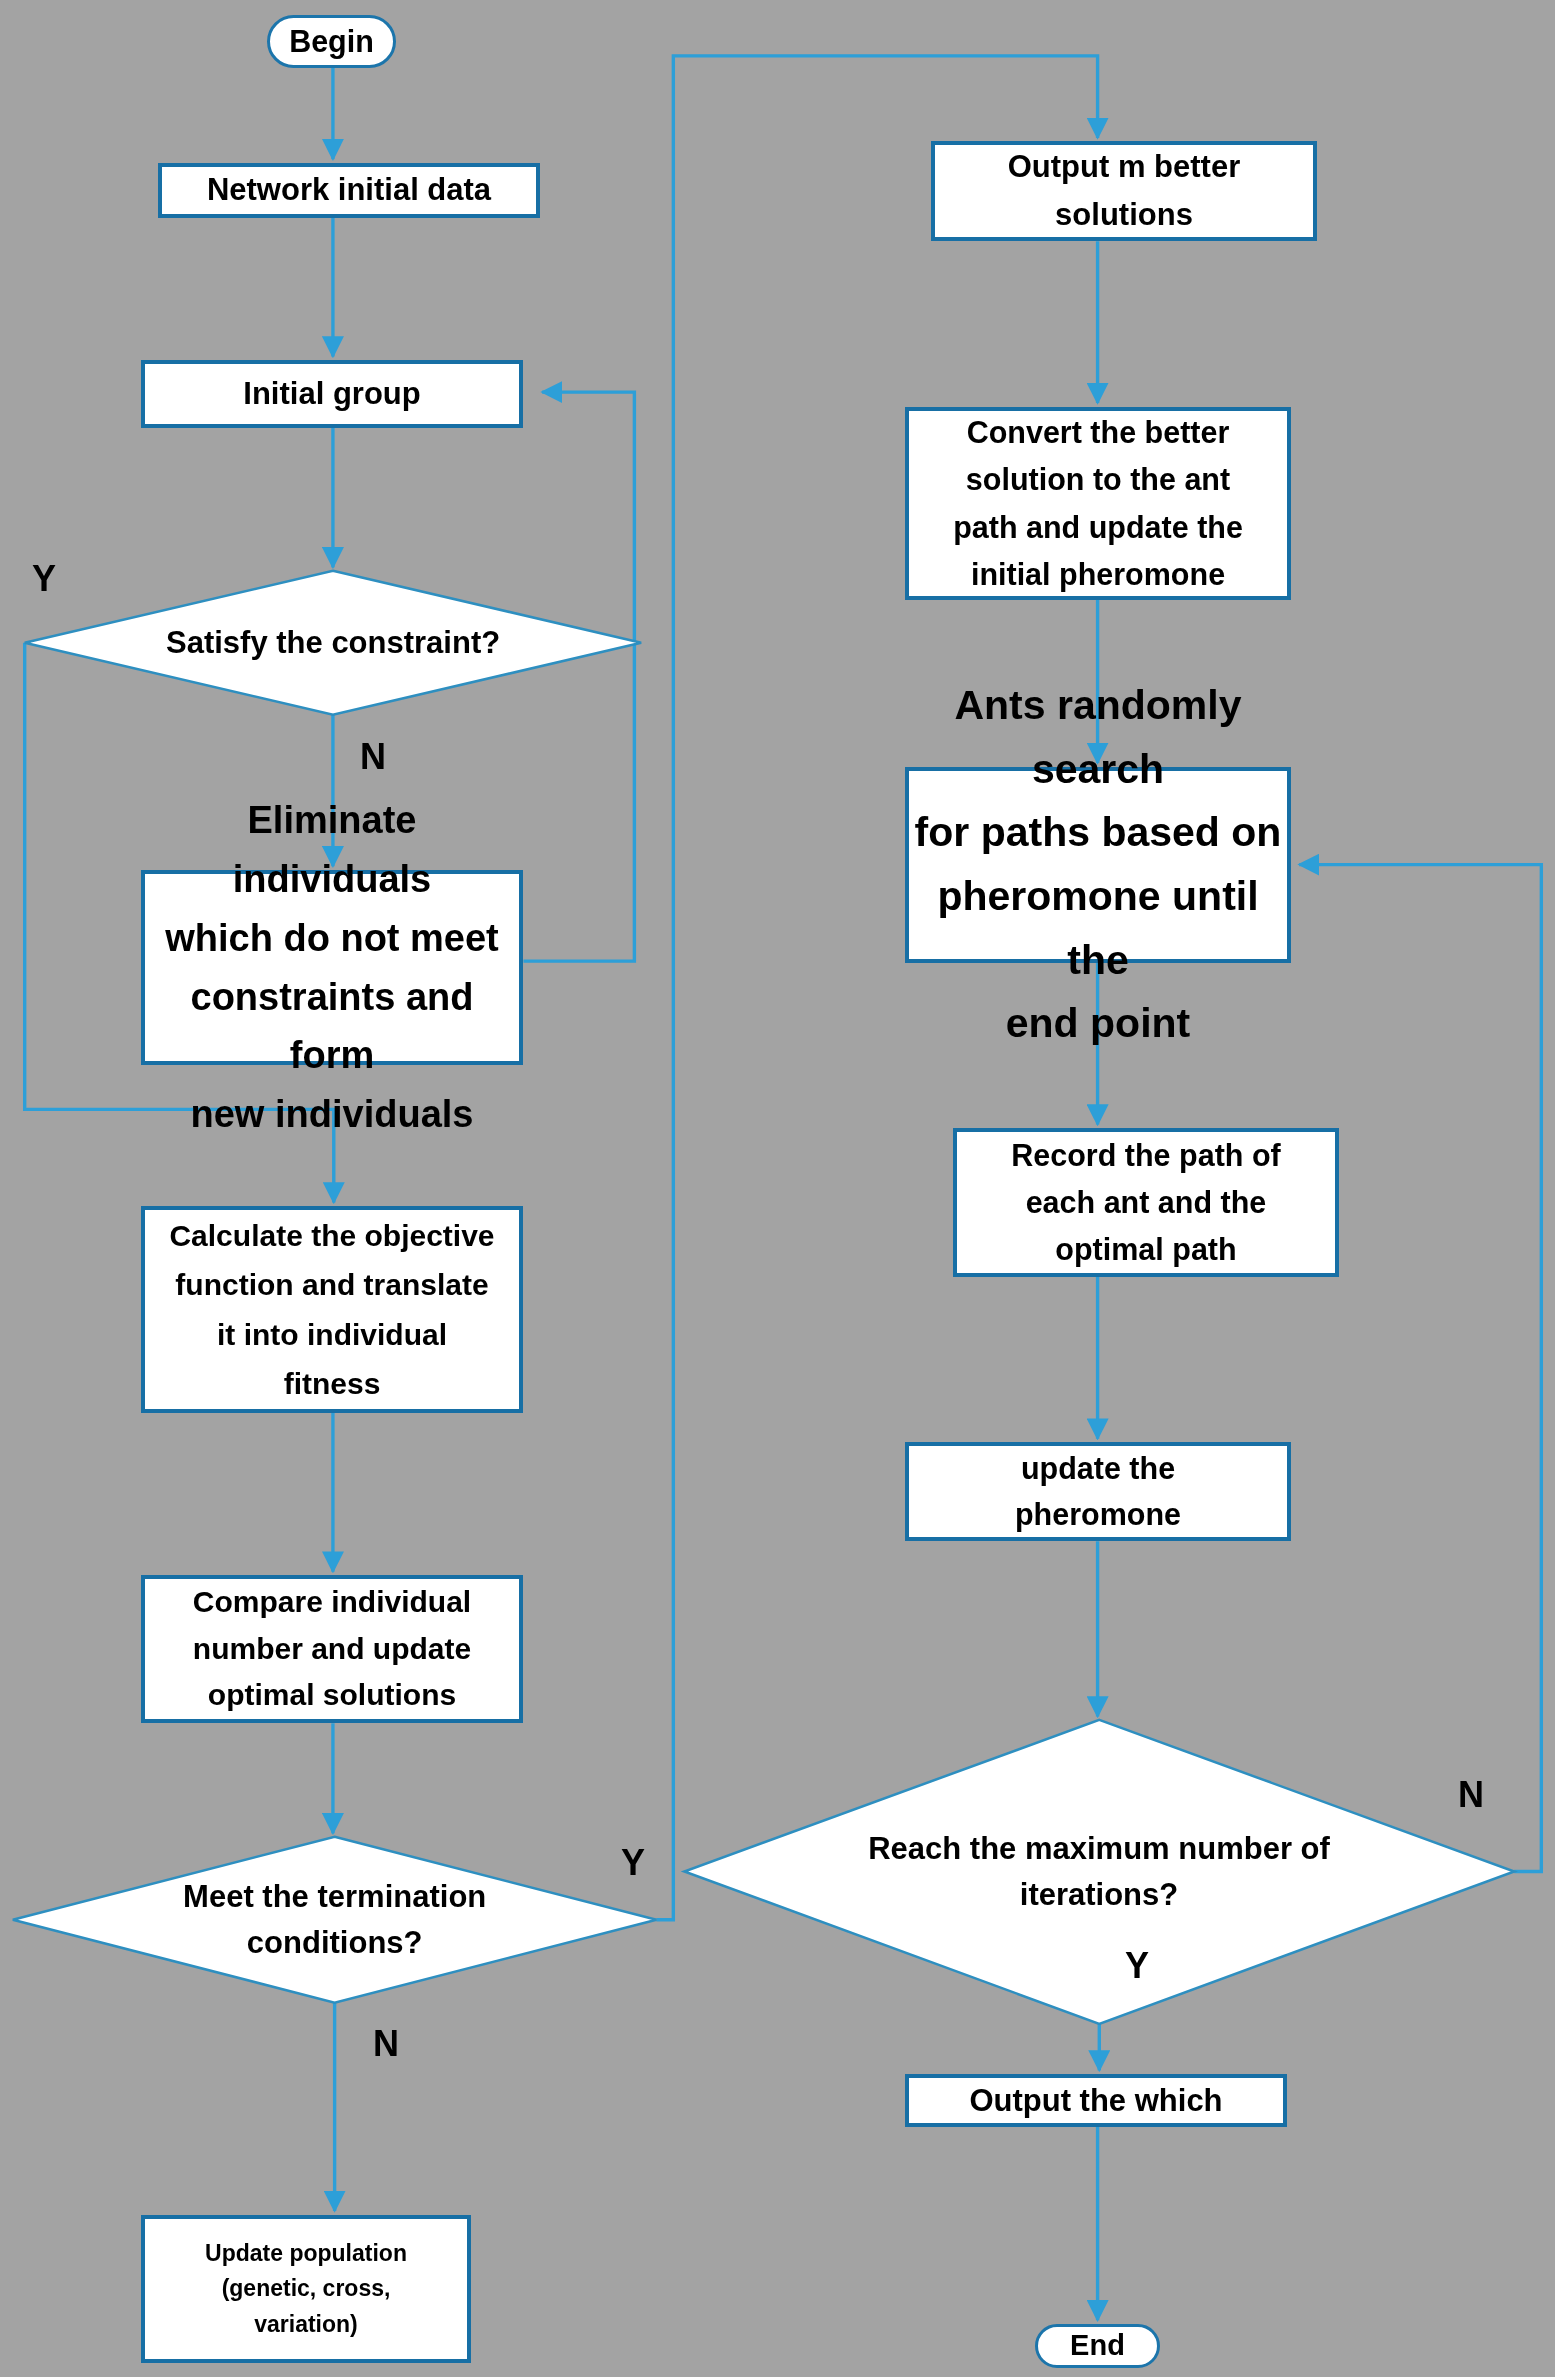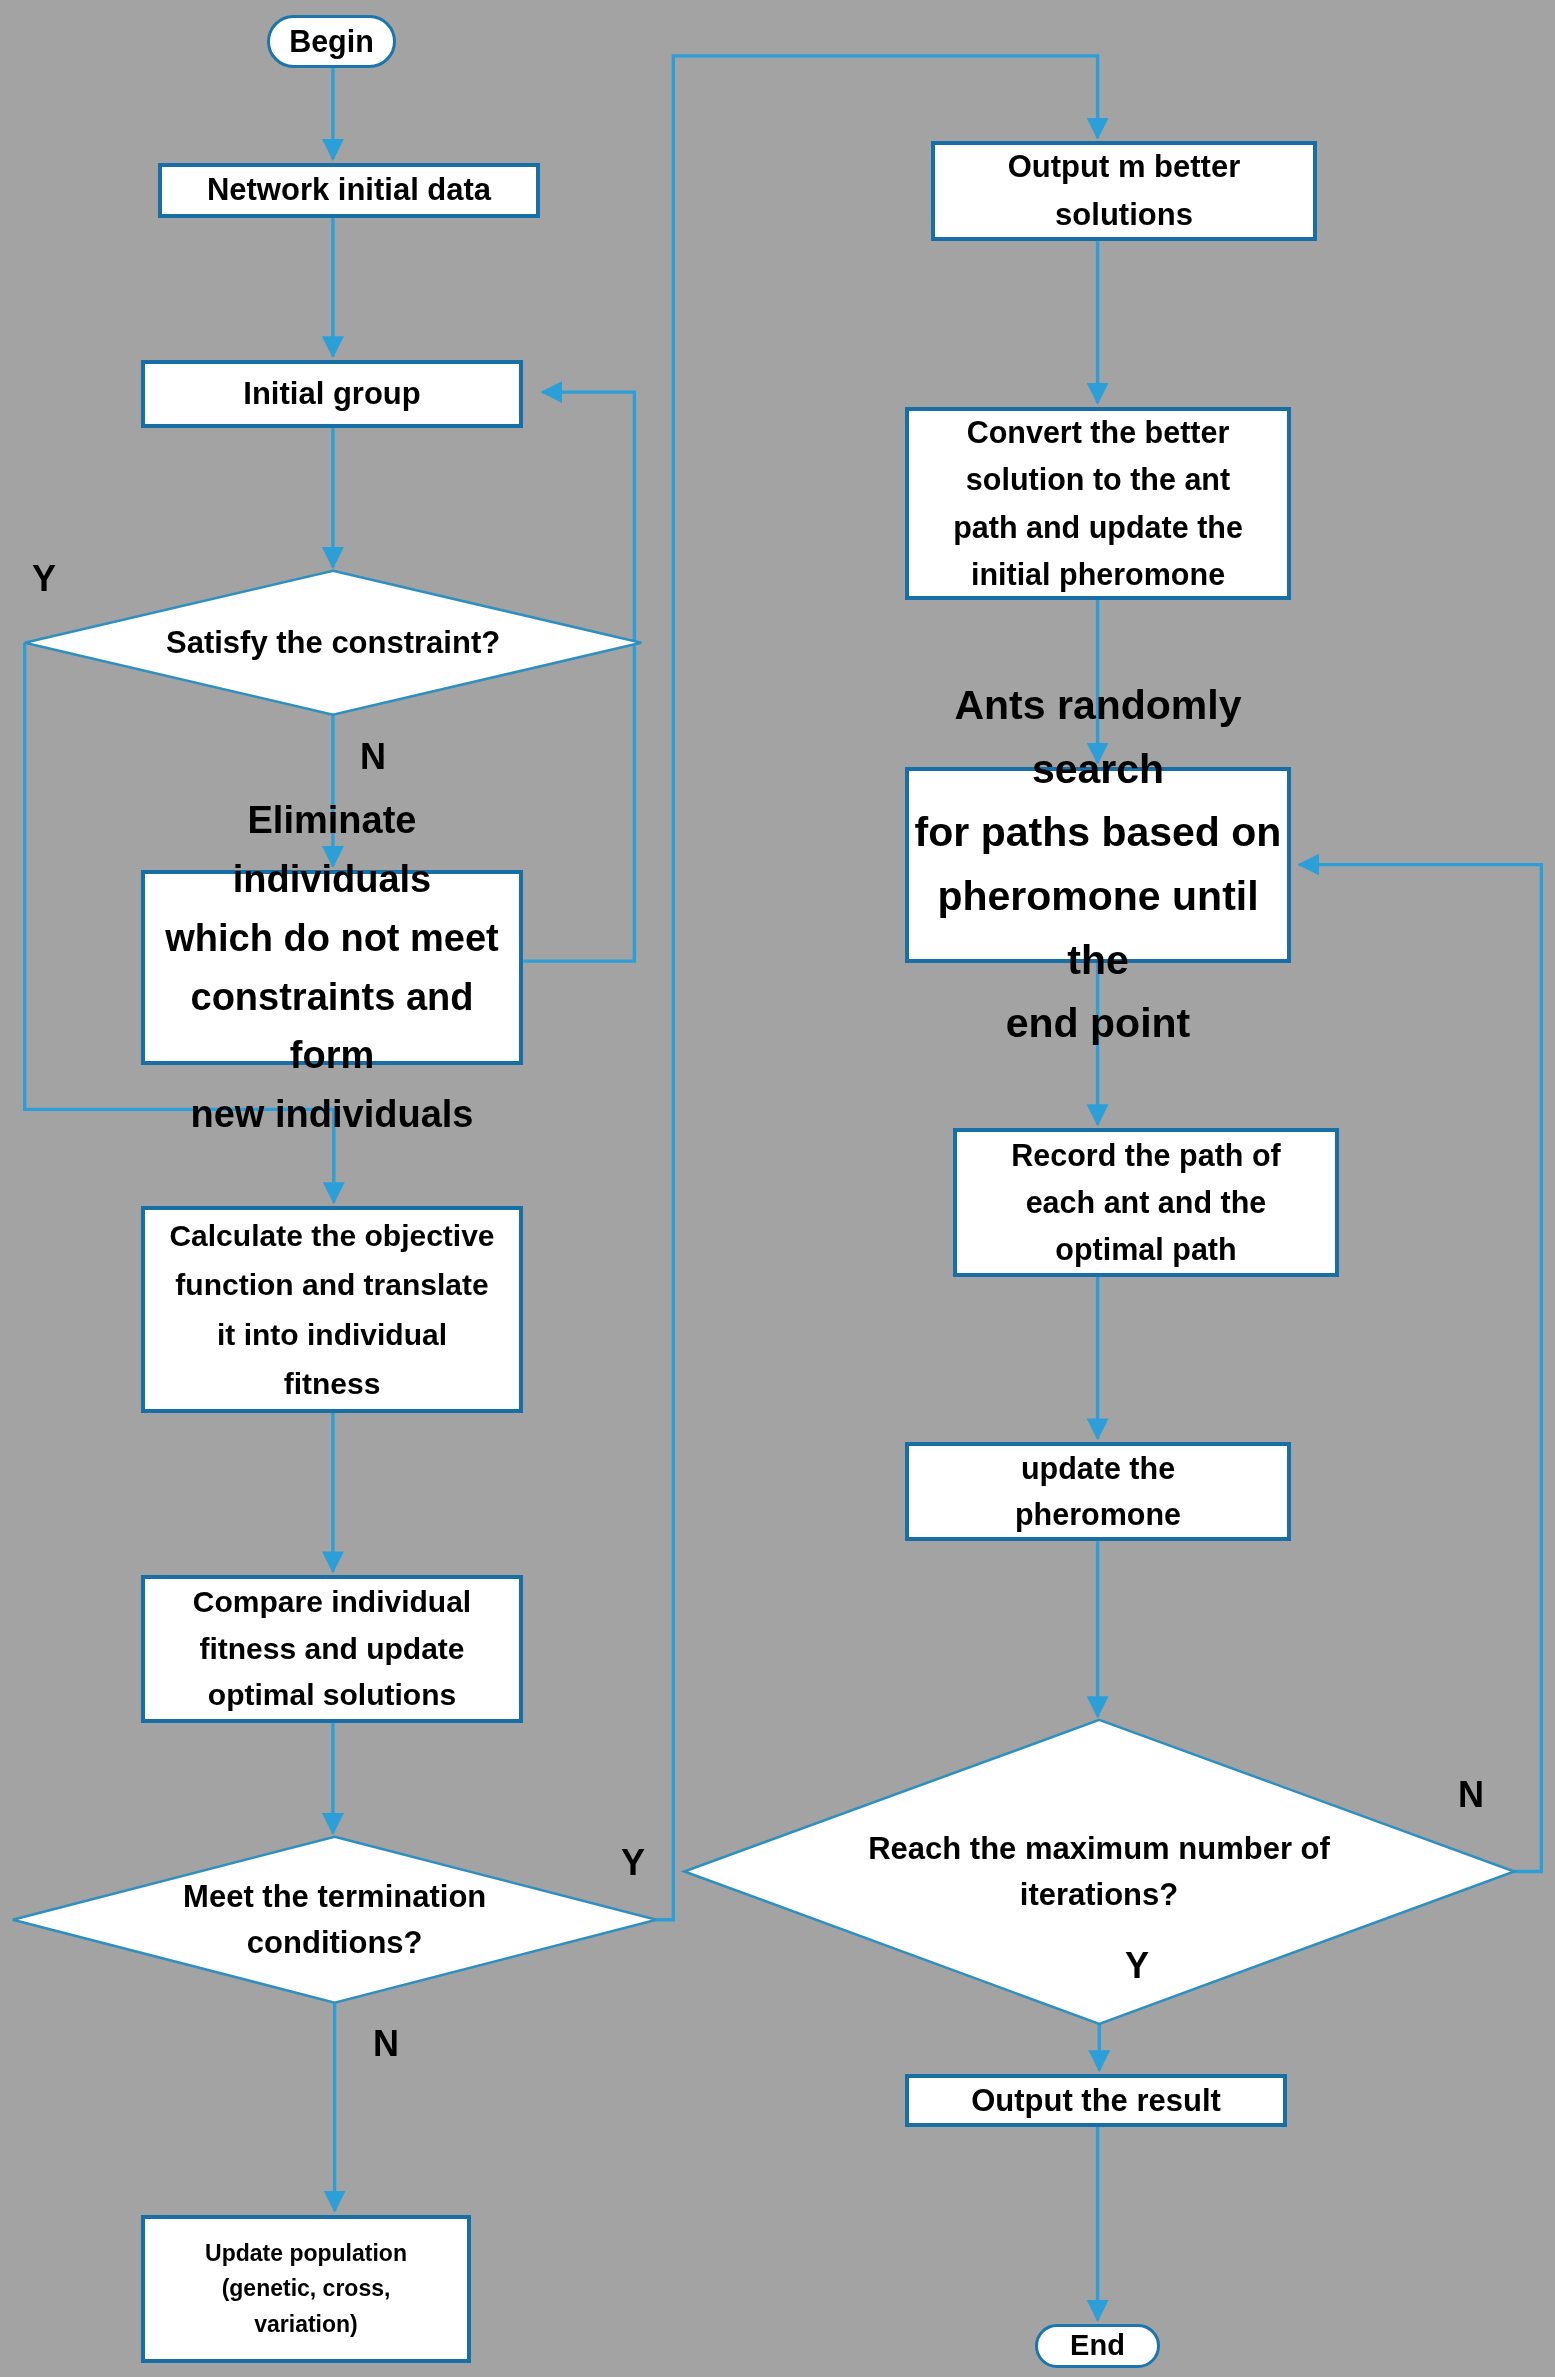--- a/index.html
+++ b/index.html
@@ -84,21 +84,21 @@
 which do not meet
 constraints and form
 new individuals</div>
 
   <div class="node box" style="left:141px; top:1206px; width:382px; height:207px; font-size:30px; line-height:1.65;">Calculate the objective
 function and translate
 it into individual
 fitness</div>
 
   <div class="node box" style="left:141px; top:1575px; width:382px; height:148px; font-size:30px; line-height:1.55;">Compare individual
-fitness and update
+number and update
 optimal solutions</div>
 
   <div class="node dlabel" style="left:12.7px; top:1837px; width:644px; height:166px; font-size:31px; line-height:1.5;">Meet the termination
 conditions?</div>
 
   <div class="node box" style="left:141px; top:2215px; width:330px; height:148px; font-size:23px; line-height:1.55;">Update population
 (genetic, cross,
 variation)</div>
 
   <div class="node box" style="left:905px; top:141px; width:386px; height:100px; font-size:31px; line-height:1.55;margin-left:26px;">Output m better
@@ -117,21 +117,21 @@
   <div class="node box" style="left:905px; top:1128px; width:386px; height:149px; font-size:30.5px; line-height:1.55;margin-left:48px;">Record the path of
 each ant and the
 optimal path</div>
 
   <div class="node box" style="left:905px; top:1442px; width:386px; height:99px; font-size:30.5px; line-height:1.5;">update the
 pheromone</div>
 
   <div class="node dlabel" style="left:684px; top:1720px; width:830px; height:304px; font-size:31px; line-height:1.5;">Reach the maximum number of
 iterations?</div>
 
-  <div class="node box" style="left:905px; top:2074px; width:382px; height:53px; font-size:31px; line-height:1.2;">Output the result</div>
+  <div class="node box" style="left:905px; top:2074px; width:382px; height:53px; font-size:31px; line-height:1.2;">Output the which</div>
 
   <div class="node oval" style="left:1035px; top:2324px; width:125px; height:44px; font-size:29px;">End</div>
 
   <div class="yn" style="left:32px; top:561px;">Y</div>
   <div class="yn" style="left:360px; top:739px;">N</div>
   <div class="yn" style="left:621px; top:1845px;">Y</div>
   <div class="yn" style="left:373px; top:2026px;">N</div>
   <div class="yn" style="left:1458px; top:1777px;">N</div>
   <div class="yn" style="left:1125px; top:1948px;">Y</div>
 

